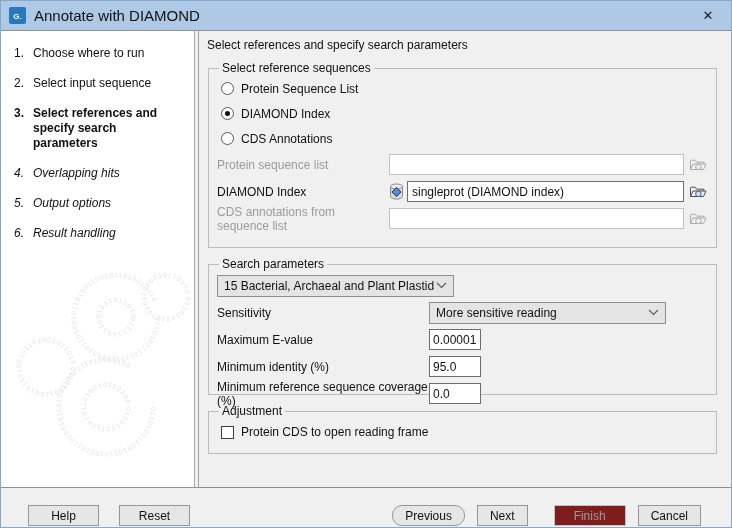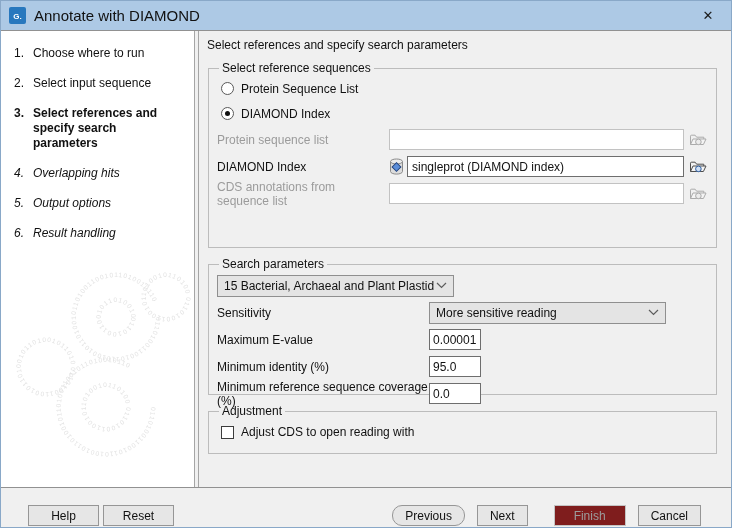--- a/index.html
+++ b/index.html
@@ -88,21 +88,21 @@
   }
   
   .footer{
     height:40px; border-top:1px solid #919191; background:#f0f0f0;
     display:flex; align-items:center; padding:16px 30px 0 27px;
   }
   .btn{
     min-width:71px; height:21px; background:#e6e6e6; border:1px solid #969696;
     font:12px "Liberation Sans", sans-serif; color:#111; padding:0 12px;
   }
-  .btn + .btn{ margin-left:4px; }
+  .btn + .btn{ margin-left:20px; }
   .btn.prev{ margin-left:auto; min-width:66px;border-radius:10px; }
   .btn.next{ margin-left:12px; min-width:48px; }
   .btn.finish{ margin-left:26px; min-width:72px; color:#9c9c9c; border-color:#c3c3c3; background:#7f1d1d; }
   .btn.cancel{ margin-left:12px; min-width:50px; }
 </style>
 </head>
 <body>
 
 <div class="window">
 
@@ -167,20 +167,24 @@
         <legend>Select reference sequences</legend>
 
         <div class="radio-row">
           <span class="radio"></span>
           <span>Protein Sequence List</span>
         </div>
         <div class="radio-row">
           <span class="radio selected"></span>
           <span>DIAMOND Index</span>
         </div>
+        <div class="radio-row">
+          <span class="radio"></span>
+          <span>CDS Annotations</span>
+        </div>
 
         <div class="field-row">
           <span class="field-label dim">Protein sequence list</span>
           <input class="textbox dim" type="text" value="" style="">
           <button class="browse">
             <svg width="18" height="16" viewBox="0 0 18 16">
               <path d="M1.5 12.5 V4.2 q0-1 1-1 h3.6 l1.5 2 h7.2 v2" fill="none" stroke="#ababab"></path>
               <path d="M1.5 12.5 L4 7 h13 l-2.6 5.5 Z" fill="#f4f4f4" stroke="#ababab"></path>
               <circle cx="9.4" cy="9.9" r="2.8" fill="#ececec" stroke="#ababab"></circle>
             </svg>
@@ -256,21 +260,21 @@
         <div class="param-row">
           <span class="param-label">Minimum reference sequence coverage (%)</span>
           <input class="num" type="text" value="0.0" style="">
         </div>
       </fieldset>
 
       <fieldset style="height:50px;">
         <legend>Adjustment</legend>
         <div class="check-row">
           <span class="checkbox"></span>
-          <span>Adjust CDS to open reading with</span>
+          <span>Protein CDS to open reading frame</span>
         </div>
       </fieldset>
     </div>
   </div>
 
   <div class="footer">
     <button class="btn">Help</button>
     <button class="btn">Reset</button>
     <button class="btn prev">Previous</button>
     <button class="btn next">Next</button>

